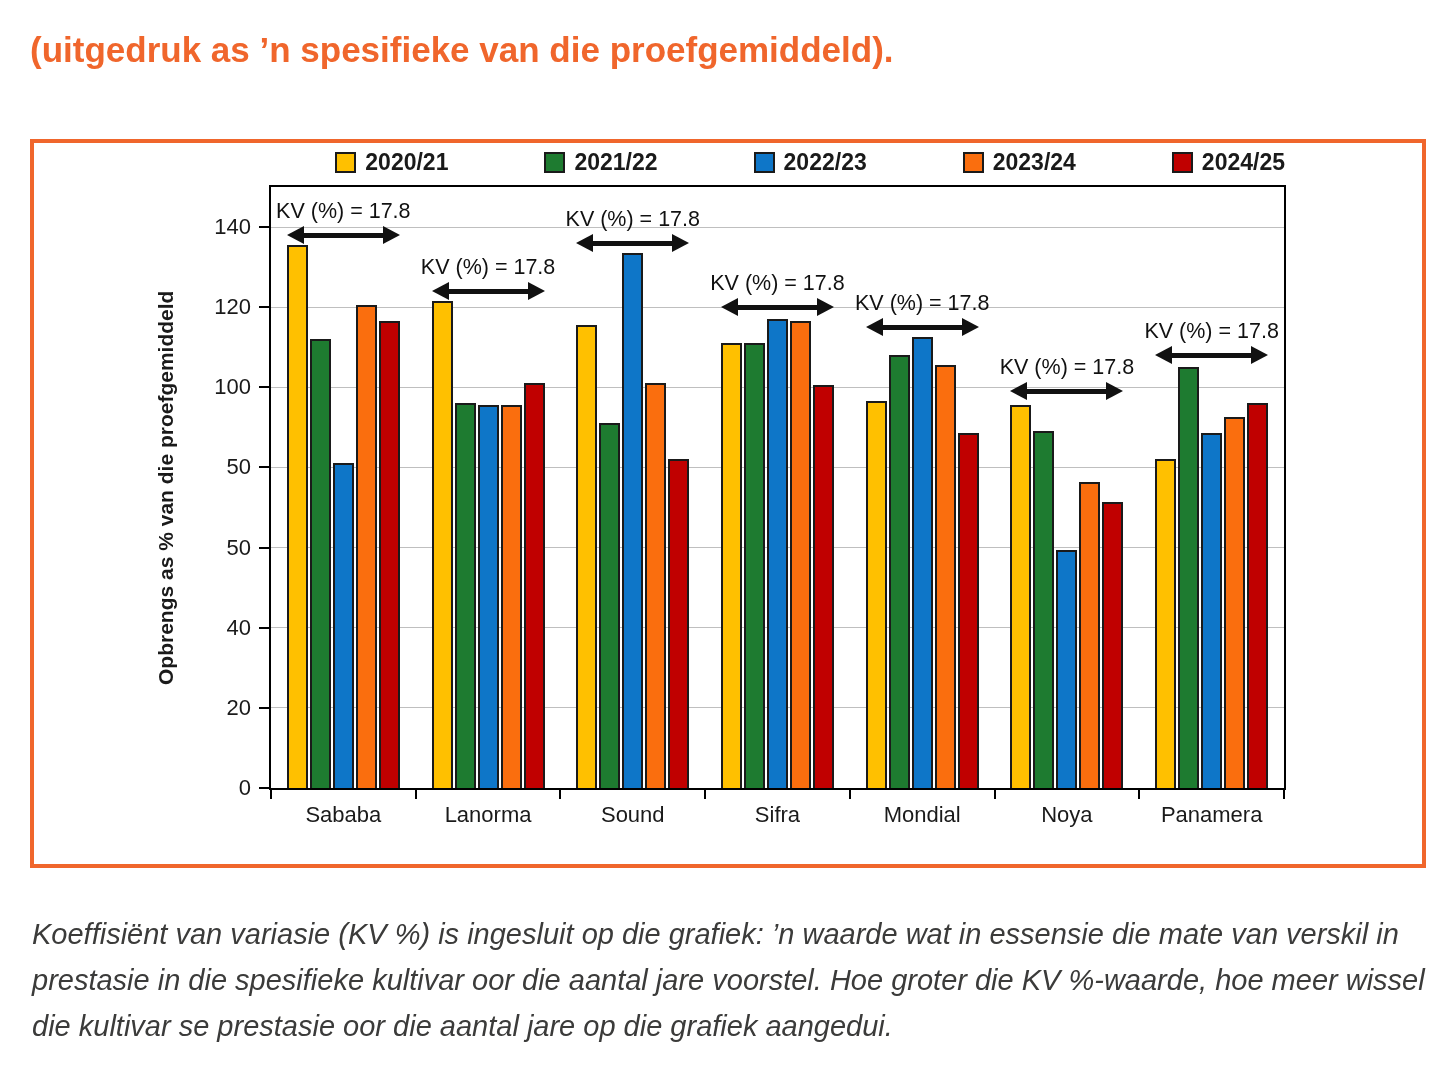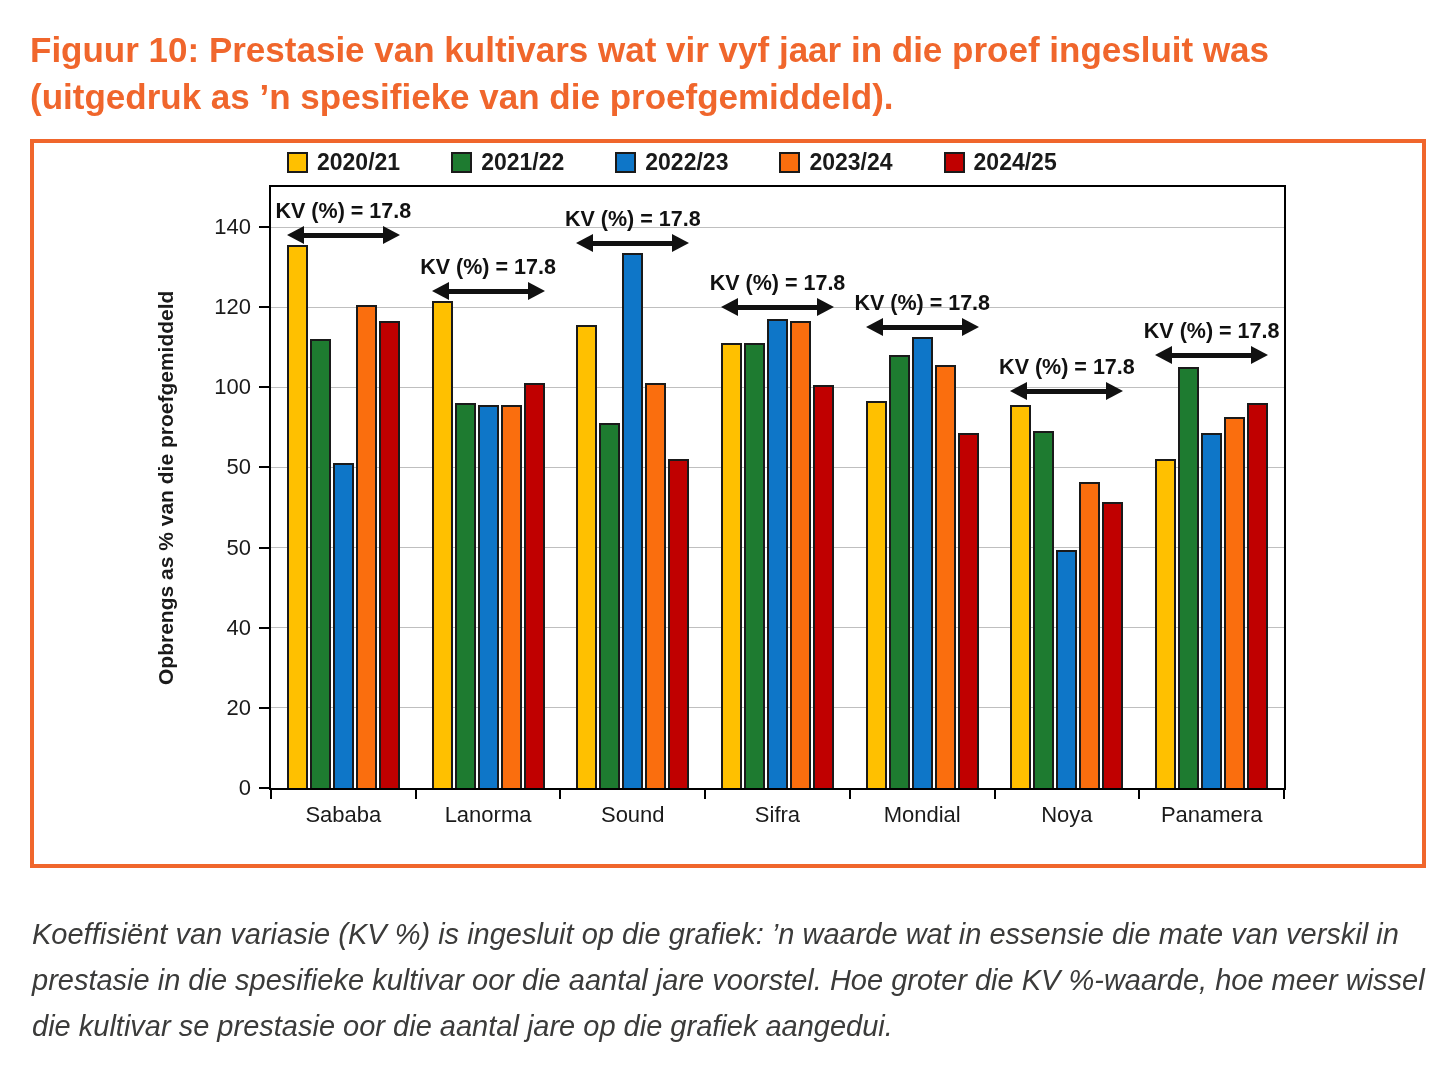--- a/index.html
+++ b/index.html
@@ -9,22 +9,22 @@
   }
   .fig-title{
     position:absolute;left:30px;top:26px;width:1400px;
     font-size:35px;font-weight:700;line-height:47px;color:#F0662C;
   }
   .chart-frame{
     position:absolute;left:30px;top:139px;width:1396px;height:729px;
     border:4px solid #F0662C;background:#ffffff;box-sizing:border-box;
   }
   .legend{
-    position:absolute;left:253px;top:6px;width:1017px;
-    display:flex;justify-content:flex-start;gap:51px;
+    position:absolute;left:234px;top:6px;width:1017px;
+    display:flex;justify-content:flex-end;gap:96px;
   }
   .legend-item{display:flex;align-items:center;gap:9px;}
   .legend-swatch{width:21px;height:21px;border:2px solid #1a1a1a;box-sizing:border-box;}
   .legend-label{font-size:23px;font-weight:700;}
   .plot-area{
     position:absolute;left:235px;top:42px;width:1017px;height:605px;
     border:2px solid #000;box-sizing:border-box;background:#fff;
   }
   .gridline{position:absolute;left:0;right:0;height:1px;background:#BFBFBF;}
   .bar-group{
@@ -34,21 +34,21 @@
   .bar{width:21px;box-sizing:border-box;border:2px solid #1a1a1a;border-bottom:none;}
   .kv-arrow{position:absolute;height:5px;background:#111;}
   .kv-arrow::before,.kv-arrow::after{
     content:"";position:absolute;top:-7px;width:0;height:0;
     border-top:9.5px solid transparent;border-bottom:9.5px solid transparent;
   }
   .kv-arrow::before{right:100%;border-right:17px solid #111;}
   .kv-arrow::after{left:100%;border-left:17px solid #111;}
   .kv-text{
     position:absolute;transform:translateX(-50%);white-space:nowrap;
-    font-size:21.5px;font-weight:700;color:#111;background:rgba(255,255,255,0);
+    font-size:21.5px;font-weight:400;color:#111;background:rgba(255,255,255,0);
   }
   .ytick-label{position:absolute;width:60px;text-align:right;font-size:22px;}
   .tick-h{position:absolute;width:10px;height:2px;background:#000;}
   .tick-v{position:absolute;width:2px;height:9px;background:#000;}
   .xcat-label{position:absolute;text-align:center;font-size:22px;}
   .y-title{
     position:absolute;left:120px;top:42px;height:605px;
     writing-mode:vertical-rl;transform:rotate(180deg);
     display:flex;align-items:center;justify-content:center;
     font-size:21px;font-weight:700;
@@ -56,21 +56,20 @@
   .x-title{position:absolute;left:235px;top:694px;width:1017px;text-align:center;font-size:22px;font-weight:700;}
   .footnote{
     position:absolute;left:32px;top:882px;width:1400px;
     font-size:29px;line-height:46px;font-style:italic;color:#3B3B3A;
   }
 </style>
 </head>
 <body>
 
 <div class="fig-title">
-  <div>Figuur 10: Prestasie van kultivars wat vir vyf jaar in die proef ingesluit was</div>
   <div>(uitgedruk as ’n spesifieke van die proefgemiddeld).</div>
 </div>
 
 <div class="chart-frame">
   <div class="legend">
       <div class="legend-item">
         <span class="legend-swatch" style="background: rgb(255, 192, 0);"></span>
         <span class="legend-label">2020/21</span>
       </div>
       <div class="legend-item">

